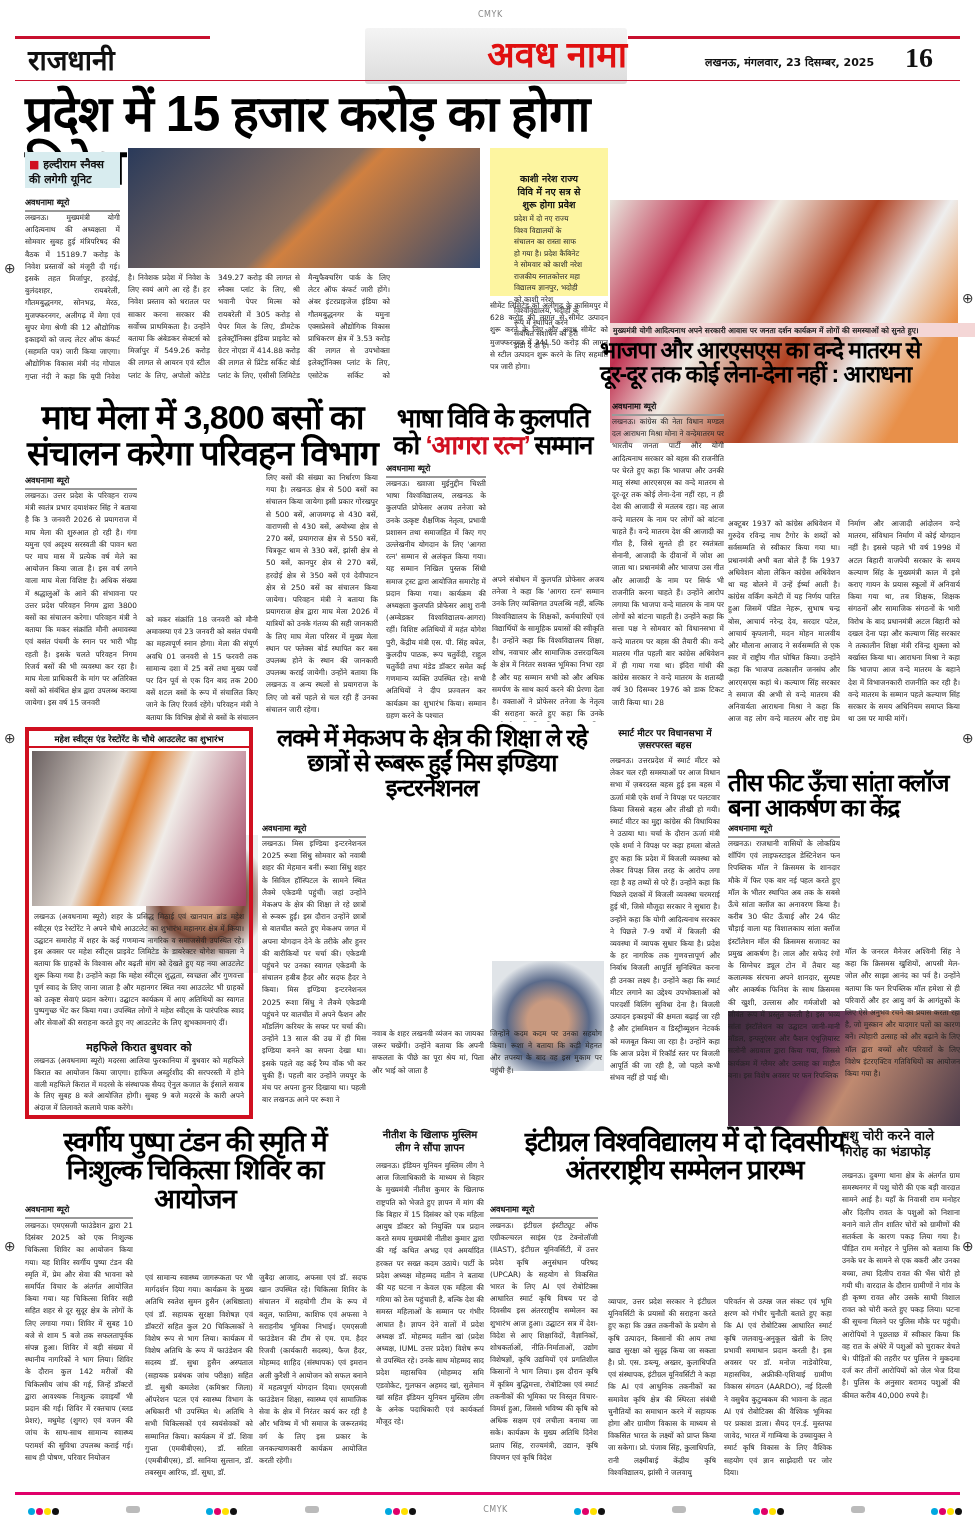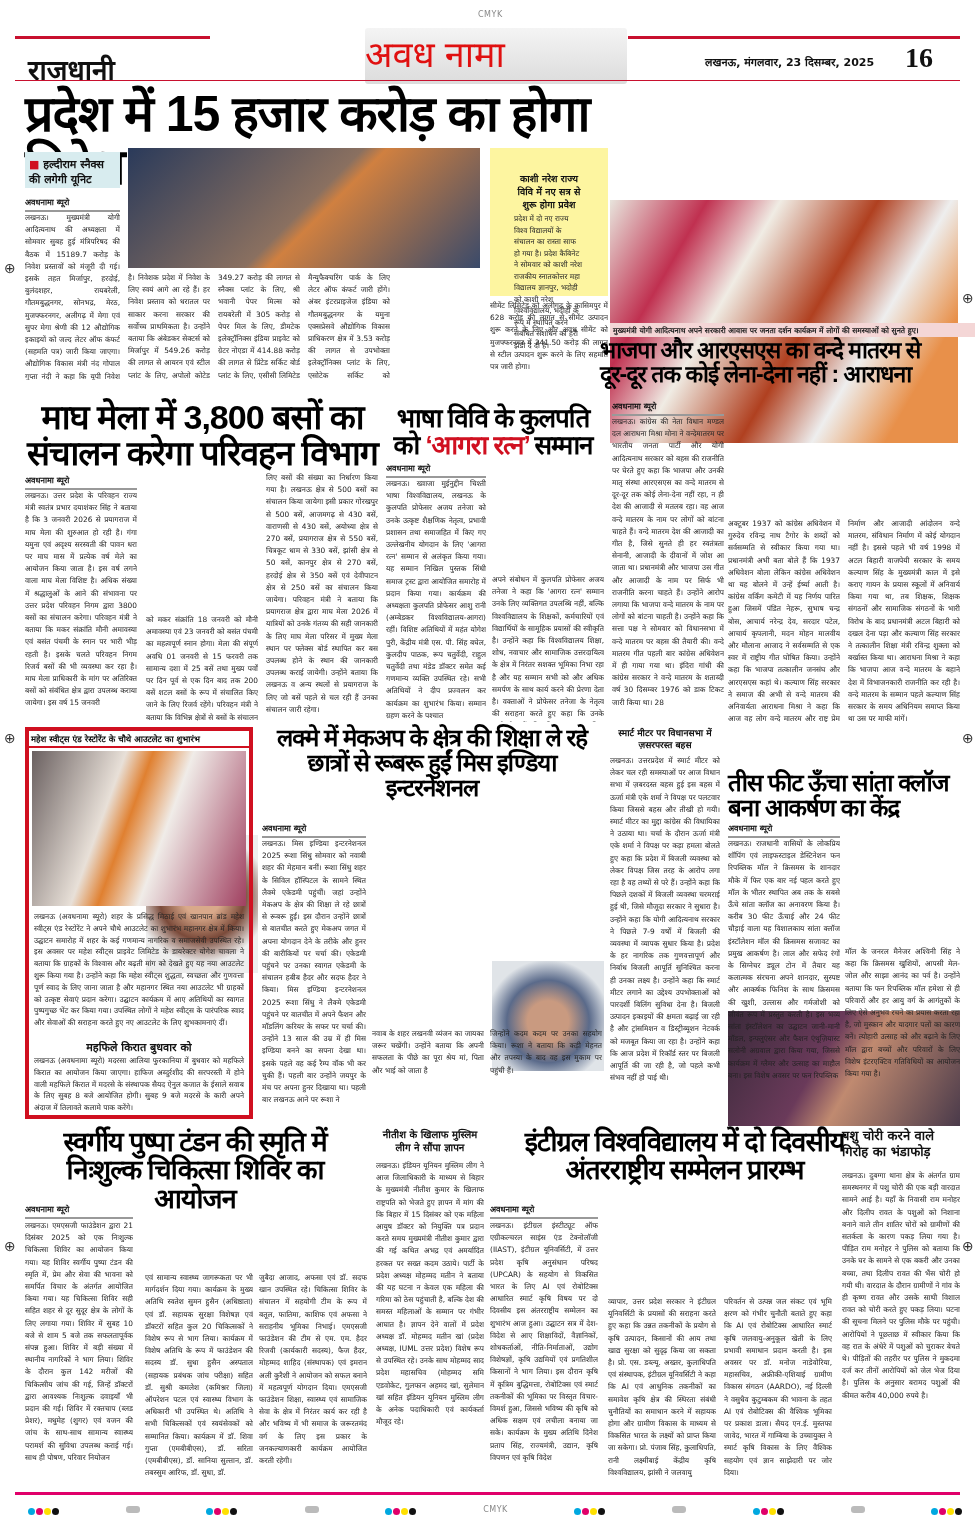--- a/index.html
+++ b/index.html
@@ -2,21 +2,21 @@
 <html><head>
 <meta charset="utf-8">
 <style>
 *{box-sizing:border-box;margin:0;padding:0}
 body{width:975px;height:1519px;background:#fff;font-family:"DejaVu Sans",sans-serif;color:#111;position:relative;overflow:hidden}
 .abs{position:absolute}
 .cmyk{font-size:8px;color:#888;letter-spacing:0.5px}
 .redline{background:#c8102e;height:3px}
 .thinline{background:#c8102e;height:1px}
 .masthead-left{font-family:"Liberation Sans",sans-serif;font-weight:bold;font-size:28px;color:#111}
-.logo{background:linear-gradient(#f4f4f4,#dcdcdc);border-radius:3px;text-align:left;font-weight:normal;color:#e01010;font-size:36px;line-height:54px;font-family:"Liberation Sans",sans-serif}
+.logo{background:linear-gradient(#f4f4f4,#dcdcdc);border-radius:3px;text-align:right;font-weight:bold;color:#e01010;font-size:36px;line-height:54px;font-family:"Liberation Sans",sans-serif}
 .dateline{font-size:11px;font-weight:bold}
 .pageno{font-family:"Liberation Serif",serif;font-size:28px;font-weight:bold}
 .h1{font-family:"Liberation Sans",sans-serif;font-weight:bold;color:#000;letter-spacing:-1px;line-height:1.05}
 .byline{font-size:8px;font-weight:bold;border-bottom:2px solid #999;padding-bottom:3px}
 .body{font-size:7.4px;line-height:12.2px;text-align:justify;color:#222;overflow:hidden}
 .photo{background:#555;overflow:hidden;position:relative}
 .cap{font-size:7.5px;background:#f4d6d6;padding:2px 3px;font-weight:bold;color:#222}
 .yellowbox{background:#fdf5a0;padding:24px}
 .bluebox{background:#d8ecef;padding:4px}
 .redbox{border:4px solid #d01020}
@@ -24,21 +24,21 @@
 .dot{display:inline-block;width:7px;height:7px;border-radius:50%;margin-right:1px}
 .gray{display:inline-block;width:14px;height:7px;border-radius:3px;background:#bbb}
 </style>
 </head>
 <body>
 
 <div class="abs cmyk" style="left:478px;top:10px">CMYK</div>
 
 <div class="abs redline" style="left:15px;top:36px;width:195px"></div>
 <div class="abs redline" style="left:628px;top:36px;width:332px"></div>
-<div class="abs masthead-left" style="left:28px;top:50px">राजधानी</div>
+<div class="abs masthead-left" style="left:28px;top:40px">राजधानी</div>
 <div class="abs logo" style="left:365px;top:28px;width:262px;height:56px">
   <span>अवध नामा</span>
 </div>
 <div class="abs dateline" style="left:705px;top:54px">लखनऊ, मंगलवार, 23 दिसम्बर, 2025</div>
 <div class="abs pageno" style="left:905px;top:42px">16</div>
 <div class="abs thinline" style="left:15px;top:80px;width:945px"></div>
 
 <div class="abs h1" style="left:25px;top:88px;font-size:50px;width:600px">प्रदेश में 15 हजार करोड़ का होगा निवेश</div>
 <div class="abs bluebox" style="left:25px;top:152px;width:95px;height:36px;font-size:11px;font-weight:bold">
   <span style="color:#d01020">■</span>
@@ -85,21 +85,21 @@
 <div class="abs body" style="left:848px;top:518px;width:112px;height:204px">निर्माण और आजादी आंदोलन वन्दे मातरम, संविधान निर्माण में कोई योगदान नहीं है। इससे पहले भी वर्ष 1998 में अटल बिहारी वाजपेयी सरकार के समय कल्याण सिंह के मुख्यमंत्री काल में इसे कराए गायन के प्रयास स्कूलों में अनिवार्य किया गया था, तब शिक्षक, शिक्षक संगठनों और सामाजिक संगठनों के भारी विरोध के बाद प्रधानमंत्री अटल बिहारी को दखल देना पड़ा और कल्याण सिंह सरकार ने तत्कालीन शिक्षा मंत्री रविन्द्र शुक्ला को बर्खास्त किया था। आराधना मिश्रा ने कहा कि भाजपा आज वन्दे मातरम के बहाने देश में विभाजनकारी राजनीति कर रही है। वन्दे मातरम के सम्मान पहले कल्याण सिंह सरकार के समय अधिनियम समाप्त किया था उस पर माफी मांगें।</div>
 
 <div class="abs regmark" style="left:4px;top:260px">⊕</div>
 <div class="abs regmark" style="left:962px;top:290px">⊕</div>
 <div class="abs regmark" style="left:4px;top:730px">⊕</div>
 <div class="abs regmark" style="left:962px;top:730px">⊕</div>
 <div class="abs regmark" style="left:4px;top:1238px">⊕</div>
 <div class="abs regmark" style="left:962px;top:1238px">⊕</div>
 
 <div class="abs redbox" style="left:25px;top:727px;width:228px;height:392px">
-  <div style="background:#fff;border-bottom:2px solid #d01020;font-size:8.5px;font-weight:bold;padding:2px">महेश स्वीट्स एंड रेस्टोरेंट के चौथे आउटलेट का शुभारंभ</div>
+  <div style="background:#fff;border-bottom:2px solid #d01020;font-size:8.5px;font-weight:bold;text-align:center;padding:2px">महेश स्वीट्स एंड रेस्टोरेंट के चौथे आउटलेट का शुभारंभ</div>
   <div class="photo" style="margin:3px;height:155px;background:linear-gradient(110deg,#6a6060,#e8e0d8 35%,#e08030 45%,#f0ece8 60%,#a04060)"></div>
   <div class="body" style="padding:2px 5px;height:128px;font-size:7.4px;line-height:11.8px">लखनऊ (अवधनामा ब्यूरो) शहर के प्रसिद्ध मिठाई एवं खानपान ब्रांड महेश स्वीट्स एंड रेस्टोरेंट ने अपने चौथे आउटलेट का शुभारंभ महानगर क्षेत्र में किया। उद्घाटन समारोह में शहर के कई गणमान्य नागरिक व समाजसेवी उपस्थित रहे। इस अवसर पर महेश स्वीट्स प्राइवेट लिमिटेड के डायरेक्टर योगेश चावला ने बताया कि ग्राहकों के विश्वास और बढ़ती मांग को देखते हुए यह नया आउटलेट शुरू किया गया है। उन्होंने कहा कि महेश स्वीट्स शुद्धता, स्वच्छता और गुणवत्ता पूर्ण स्वाद के लिए जाना जाता है और महानगर स्थित नया आउटलेट भी ग्राहकों को उत्कृष्ट सेवाएं प्रदान करेगा। उद्घाटन कार्यक्रम में आए अतिथियों का स्वागत पुष्पगुच्छ भेंट कर किया गया। उपस्थित लोगों ने महेश स्वीट्स के पारंपरिक स्वाद और सेवाओं की सराहना करते हुए नए आउटलेट के लिए शुभकामनाएं दीं।</div>
   <div style="text-align:center;font-weight:bold;font-size:11px;margin-top:2px">महफिले किरात बुधवार को</div>
   <div class="body" style="padding:1px 5px;height:72px;font-size:7.4px;line-height:11.8px">लखनऊ (अवधनामा ब्यूरो) मदरसा आलिया फुरकानिया में बुधवार को महफिले किरात का आयोजन किया जाएगा। हाफिज अब्दुर्रशीद की सरपरस्ती में होने वाली महफिले किरात में मदरसे के संस्थापक सैयद ऐनुल कजात के ईसाले सवाब के लिए सुबह 8 बजे आयोजित होगी। सुबह 9 बजे मदरसे के कारी अपने अंदाज में तिलावते कलामे पाक करेंगे।</div>
 </div>
 
 <div class="abs h1" style="left:262px;top:725px;width:340px;font-size:24px;text-align:center">लक्मे में मेकअप के क्षेत्र की शिक्षा ले रहे छात्रों से रूबरू हुईं मिस इण्डिया इन्टरनेशनल</div>
 <div class="abs byline" style="left:262px;top:822px;width:104px">अवधनामा ब्यूरो</div>
 <div class="abs body" style="left:262px;top:838px;width:104px;height:280px">लखनऊ। मिस इण्डिया इन्टरनेशनल 2025 रूशा सिंधु सोमवार को नवाबी शहर की मेहमान बनीं। रूशा सिंधु शहर के सिविल हॉस्पिटल के सामने स्थित लैक्मे एकेडमी पहुंचीं। जहां उन्होंने मेकअप के क्षेत्र की शिक्षा ले रहे छात्रों से रूबरू हुईं। इस दौरान उन्होंने छात्रों से बातचीत करते हुए मेकअप जगत में अपना योगदान देने के तरीके और हुनर की बारीकियों पर चर्चा की। एकेडमी पहुंचने पर उनका स्वागत एकेडमी के संचालन हबीब हैदर और सदफ हैदर ने किया। मिस इण्डिया इन्टरनेशनल 2025 रूशा सिंधु ने लैक्मे एकेडमी पहुंचने पर बातचीत में अपने फैशन और मॉडलिंग करियर के सफर पर चर्चा की। उन्होंने 13 साल की उम्र में ही मिस इण्डिया बनने का सपना देखा था। इसके पहले वह कई रैम्प वॉक भी कर चुकी हैं। पहली बार उन्होंने जयपुर के मंच पर अपना हुनर दिखाया था। पहली बार लखनऊ आने पर रूशा ने</div>
 

